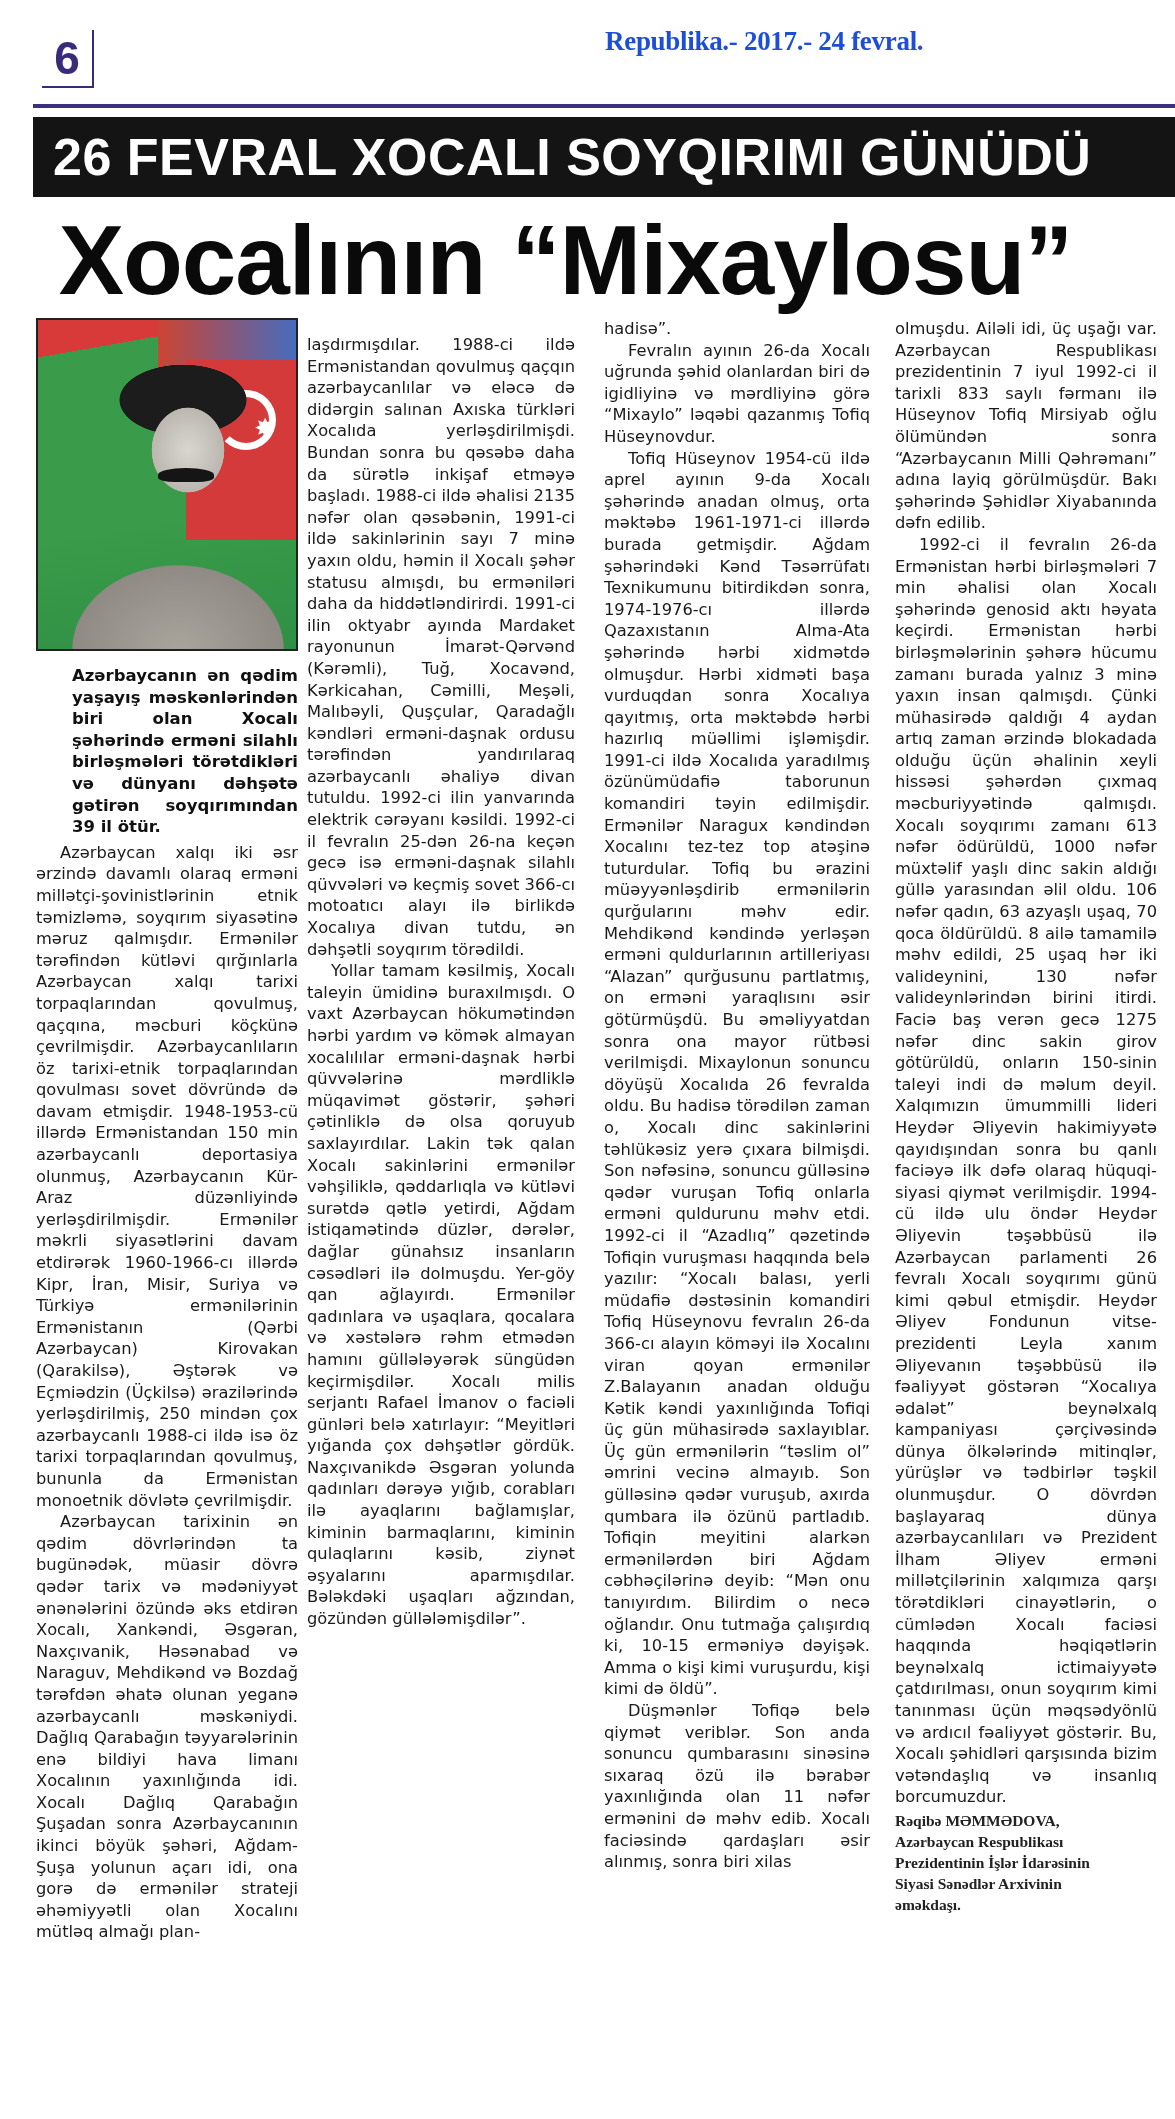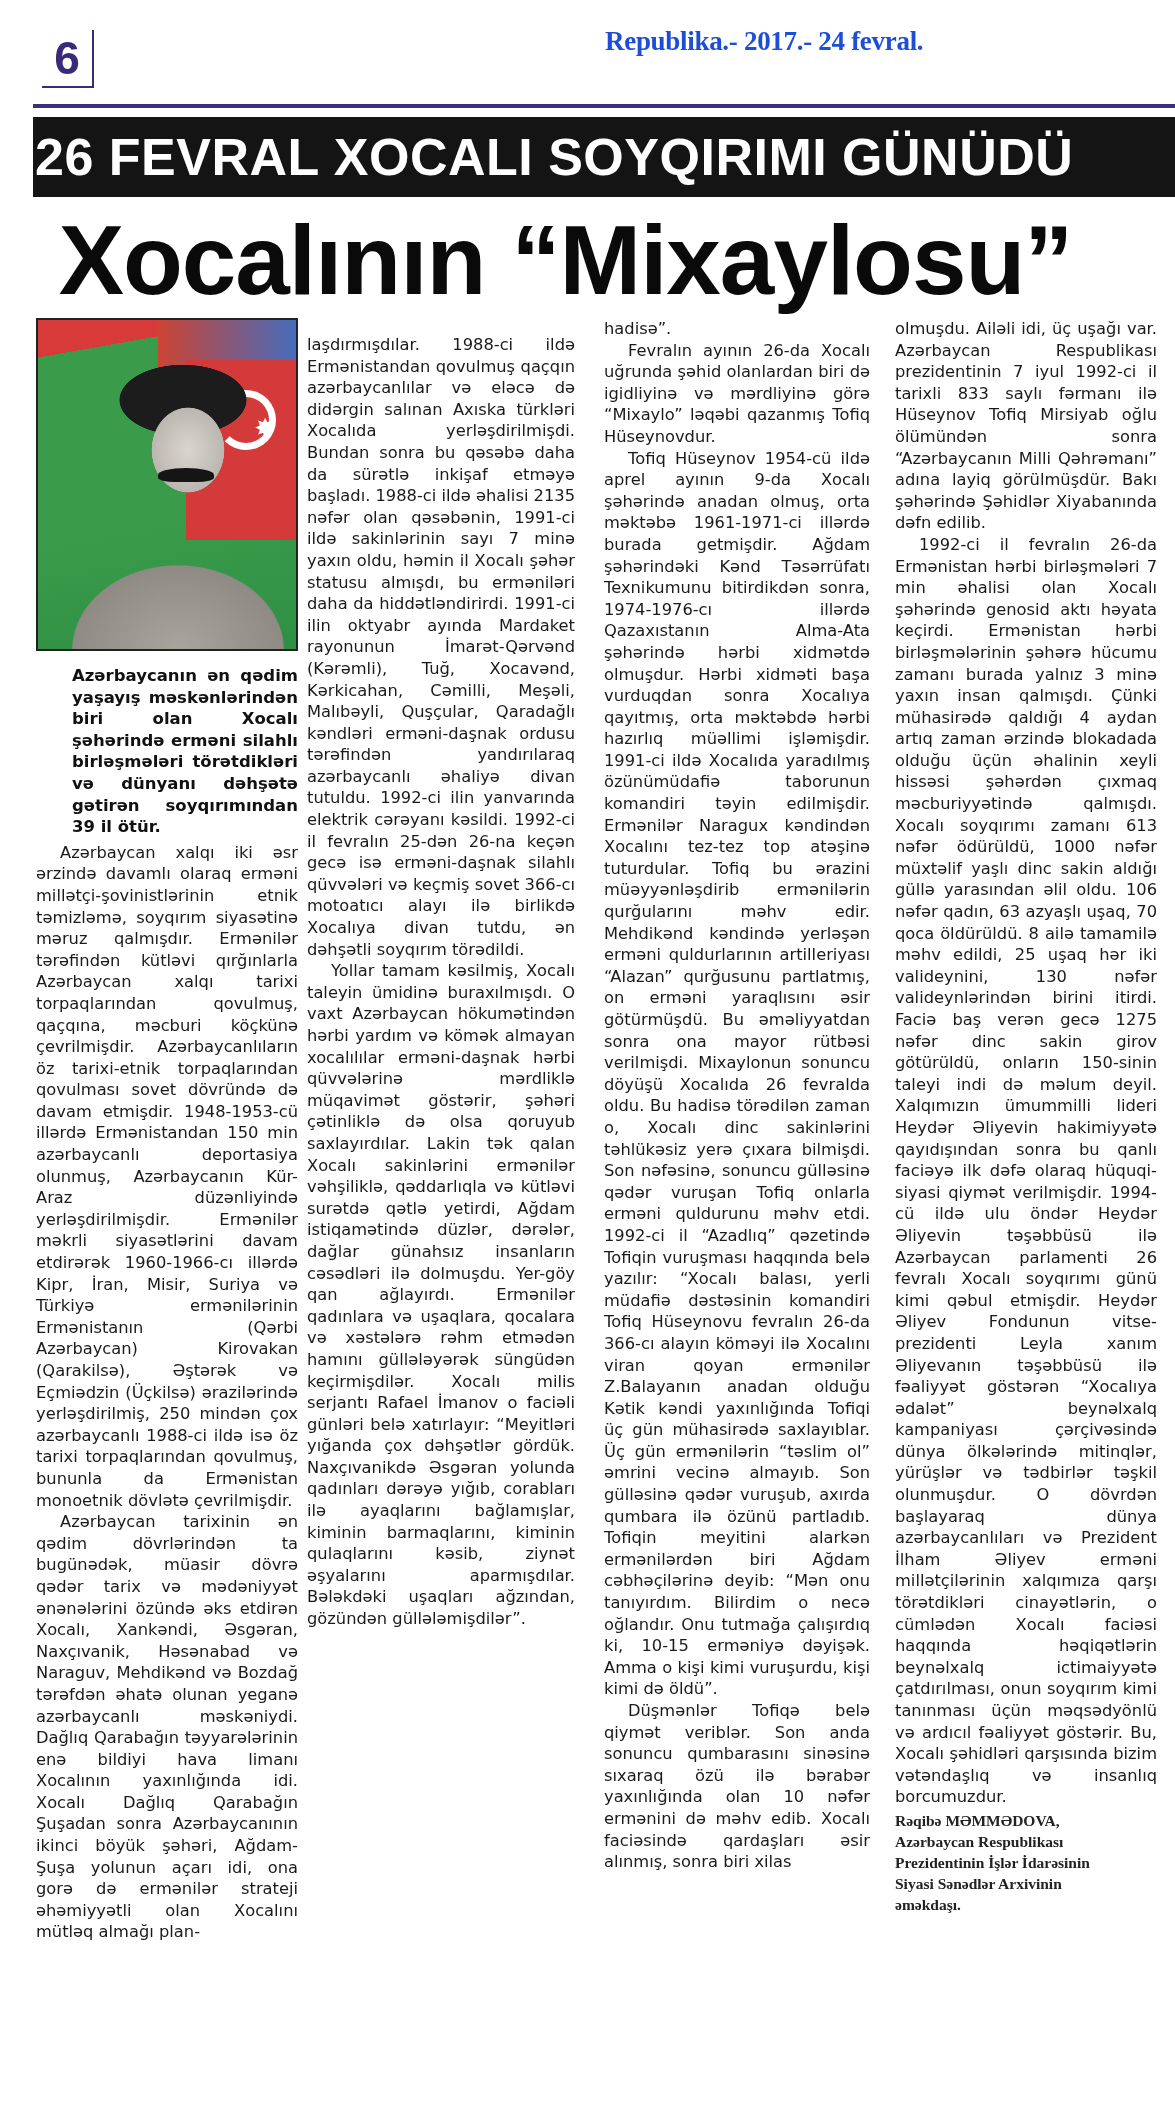--- a/index.html
+++ b/index.html
@@ -13,21 +13,21 @@
   .masthead {
     position:absolute; left:605px; top:26px;
     font-family:"Liberation Serif", serif; font-weight:bold; font-size:27px; color:#1d4ed8;
     letter-spacing:-0.3px;
     text-align:center;
   }
   .rule { position:absolute; left:33px; right:0; top:104px; height:4px; background:#3d2f80; }
   .banner {
     position:absolute; left:33px; right:0; top:117px; height:80px; background:#141414;
     color:#fff; font-family:"Liberation Sans", sans-serif; font-weight:bold;
-    font-size:52px; line-height:80px; padding-left:2px; white-space:nowrap; overflow:hidden;
+    font-size:52px; line-height:80px; padding-left:20px; white-space:nowrap; overflow:hidden;
     letter-spacing:0.5px;
   }
   .headline {
     position:absolute; left:16px; right:0; top:205px; text-align:center;
     font-family:"Liberation Sans", sans-serif; font-weight:bold; font-size:98px; line-height:110px;
     color:#0a0a0a; letter-spacing:-1px; padding-right:60px;
   }
   .col {
     position:absolute; top:318px; font-family:"DejaVu Sans", sans-serif;
     font-size:16.3px; line-height:21.6px; color:#1a1a1a; text-align:justify;
@@ -89,21 +89,21 @@
 
 <div class="col col2">
   <p>laşdırmışdılar. 1988-ci ildə Ermənistandan qovulmuş qaçqın azərbaycanlılar və eləcə də didərgin salınan Axıska türkləri Xocalıda yerləşdirilmişdi. Bundan sonra bu qəsəbə daha da sürətlə inkişaf etməyə başladı. 1988-ci ildə əhalisi 2135 nəfər olan qəsəbənin, 1991-ci ildə sakinlərinin sayı 7 minə yaxın oldu, həmin il Xocalı şəhər statusu almışdı, bu erməniləri daha da hiddətləndirirdi. 1991-ci ilin oktyabr ayında Mardaket rayonunun İmarət-Qərvənd (Kərəmli), Tuğ, Xocavənd, Kərkicahan, Cəmilli, Meşəli, Malıbəyli, Quşçular, Qaradağlı kəndləri erməni-daşnak ordusu tərəfindən yandırılaraq azərbaycanlı əhaliyə divan tutuldu. 1992-ci ilin yanvarında elektrik cərəyanı kəsildi. 1992-ci il fevralın 25-dən 26-na keçən gecə isə erməni-daşnak silahlı qüvvələri və keçmiş sovet 366-cı motoatıcı alayı ilə birlikdə Xocalıya divan tutdu, ən dəhşətli soyqırım törədildi.</p>
   <p class="ind">Yollar tamam kəsilmiş, Xocalı taleyin ümidinə buraxılmışdı. O vaxt Azərbaycan hökumətindən hərbi yardım və kömək almayan xocalılılar erməni-daşnak hərbi qüvvələrinə mərdliklə müqavimət göstərir, şəhəri çətinliklə də olsa qoruyub saxlayırdılar. Lakin tək qalan Xocalı sakinlərini ermənilər vəhşiliklə, qəddarlıqla və kütləvi surətdə qətlə yetirdi, Ağdam istiqamətində düzlər, dərələr, dağlar günahsız insanların cəsədləri ilə dolmuşdu. Yer-göy qan ağlayırdı. Ermənilər qadınlara və uşaqlara, qocalara və xəstələrə rəhm etmədən hamını güllələyərək süngüdən keçirmişdilər. Xocalı milis serjantı Rafael İmanov o faciəli günləri belə xatırlayır: “Meyitləri yığanda çox dəhşətlər gördük. Naxçıvanikdə Əsgəran yolunda qadınları dərəyə yığıb, corabları ilə ayaqlarını bağlamışlar, kiminin barmaqlarını, kiminin qulaqlarını kəsib, ziynət əşyalarını aparmışdılar. Bələkdəki uşaqları ağzından, gözündən güllələmişdilər”.</p>
 </div>
 
 <div class="col col3">
   <p>hadisə”.</p>
   <p class="ind">Fevralın ayının 26-da Xocalı uğrunda şəhid olanlardan biri də igidliyinə və mərdliyinə görə “Mixaylo” ləqəbi qazanmış Tofiq Hüseynovdur.</p>
   <p class="ind">Tofiq Hüseynov 1954-cü ildə aprel ayının 9-da Xocalı şəhərində anadan olmuş, orta məktəbə 1961-1971-ci illərdə burada getmişdir. Ağdam şəhərindəki Kənd Təsərrüfatı Texnikumunu bitirdikdən sonra, 1974-1976-cı illərdə Qazaxıstanın Alma-Ata şəhərində hərbi xidmətdə olmuşdur. Hərbi xidməti başa vurduqdan sonra Xocalıya qayıtmış, orta məktəbdə hərbi hazırlıq müəllimi işləmişdir. 1991-ci ildə Xocalıda yaradılmış özünümüdafiə taborunun komandiri təyin edilmişdir. Ermənilər Naragux kəndindən Xocalını tez-tez top atəşinə tuturdular. Tofiq bu ərazini müəyyənləşdirib ermənilərin qurğularını məhv edir. Mehdikənd kəndində yerləşən erməni quldurlarının artilleriyası “Alazan” qurğusunu partlatmış, on erməni yaraqlısını əsir götürmüşdü. Bu əməliyyatdan sonra ona mayor rütbəsi verilmişdi. Mixaylonun sonuncu döyüşü Xocalıda 26 fevralda oldu. Bu hadisə törədilən zaman o, Xocalı dinc sakinlərini təhlükəsiz yerə çıxara bilmişdi. Son nəfəsinə, sonuncu gülləsinə qədər vuruşan Tofiq onlarla erməni quldurunu məhv etdi. 1992-ci il “Azadlıq” qəzetində Tofiqin vuruşması haqqında belə yazılır: “Xocalı balası, yerli müdafiə dəstəsinin komandiri Tofiq Hüseynovu fevralın 26-da 366-cı alayın köməyi ilə Xocalını viran qoyan ermənilər Z.Balayanın anadan olduğu Kətik kəndi yaxınlığında Tofiqi üç gün mühasirədə saxlayıblar. Üç gün ermənilərin “təslim ol” əmrini vecinə almayıb. Son gülləsinə qədər vuruşub, axırda qumbara ilə özünü partladıb. Tofiqin meyitini alarkən ermənilərdən biri Ağdam cəbhəçilərinə deyib: “Mən onu tanıyırdım. Bilirdim o necə oğlandır. Onu tutmağa çalışırdıq ki, 10-15 erməniyə dəyişək. Amma o kişi kimi vuruşurdu, kişi kimi də öldü”.</p>
-  <p class="ind">Düşmənlər Tofiqə belə qiymət veriblər. Son anda sonuncu qumbarasını sinəsinə sıxaraq özü ilə bərabər yaxınlığında olan 10 nəfər ermənini də məhv edib. Xocalı faciəsində qardaşları əsir alınmış, sonra biri xilas</p>
+  <p class="ind">Düşmənlər Tofiqə belə qiymət veriblər. Son anda sonuncu qumbarasını sinəsinə sıxaraq özü ilə bərabər yaxınlığında olan 11 nəfər ermənini də məhv edib. Xocalı faciəsində qardaşları əsir alınmış, sonra biri xilas</p>
 </div>
 
 <div class="col col4">
   <p>olmuşdu. Ailəli idi, üç uşağı var. Azərbaycan Respublikası prezidentinin 7 iyul 1992-ci il tarixli 833 saylı fərmanı ilə Hüseynov Tofiq Mirsiyab oğlu ölümündən sonra “Azərbaycanın Milli Qəhrəmanı” adına layiq görülmüşdür. Bakı şəhərində Şəhidlər Xiyabanında dəfn edilib.</p>
   <p class="ind">1992-ci il fevralın 26-da Ermənistan hərbi birləşmələri 7 min əhalisi olan Xocalı şəhərində genosid aktı həyata keçirdi. Ermənistan hərbi birləşmələrinin şəhərə hücumu zamanı burada yalnız 3 minə yaxın insan qalmışdı. Çünki mühasirədə qaldığı 4 aydan artıq zaman ərzində blokadada olduğu üçün əhalinin xeyli hissəsi şəhərdən çıxmaq məcburiyyətində qalmışdı. Xocalı soyqırımı zamanı 613 nəfər ödürüldü, 1000 nəfər müxtəlif yaşlı dinc sakin aldığı güllə yarasından əlil oldu. 106 nəfər qadın, 63 azyaşlı uşaq, 70 qoca öldürüldü. 8 ailə tamamilə məhv edildi, 25 uşaq hər iki valideynini, 130 nəfər valideynlərindən birini itirdi. Faciə baş verən gecə 1275 nəfər dinc sakin girov götürüldü, onların 150-sinin taleyi indi də məlum deyil. Xalqımızın ümummilli lideri Heydər Əliyevin hakimiyyətə qayıdışından sonra bu qanlı faciəyə ilk dəfə olaraq hüquqi-siyasi qiymət verilmişdir. 1994-cü ildə ulu öndər Heydər Əliyevin təşəbbüsü ilə Azərbaycan parlamenti 26 fevralı Xocalı soyqırımı günü kimi qəbul etmişdir. Heydər Əliyev Fondunun vitse-prezidenti Leyla xanım Əliyevanın təşəbbüsü ilə fəaliyyət göstərən “Xocalıya ədalət” beynəlxalq kampaniyası çərçivəsində dünya ölkələrində mitinqlər, yürüşlər və tədbirlər təşkil olunmuşdur. O dövrdən başlayaraq dünya azərbaycanlıları və Prezident İlham Əliyev erməni millətçilərinin xalqımıza qarşı törətdikləri cinayətlərin, o cümlədən Xocalı faciəsi haqqında həqiqətlərin beynəlxalq ictimaiyyətə çatdırılması, onun soyqırım kimi tanınması üçün məqsədyönlü və ardıcıl fəaliyyət göstərir. Bu, Xocalı şəhidləri qarşısında bizim vətəndaşlıq və insanlıq borcumuzdur.</p>
   <div class="signature">
     <div>Rəqibə MƏMMƏDOVA,</div>
     <div>Azərbaycan Respublikası</div>
     <div>Prezidentinin İşlər İdarəsinin</div>
     <div>Siyasi Sənədlər Arxivinin</div>

